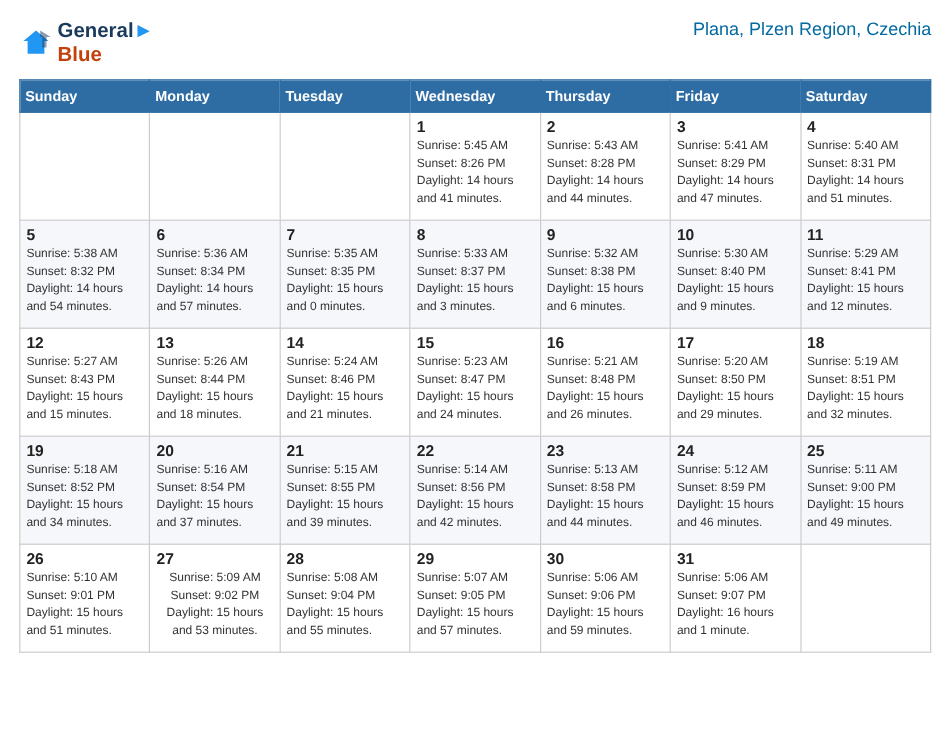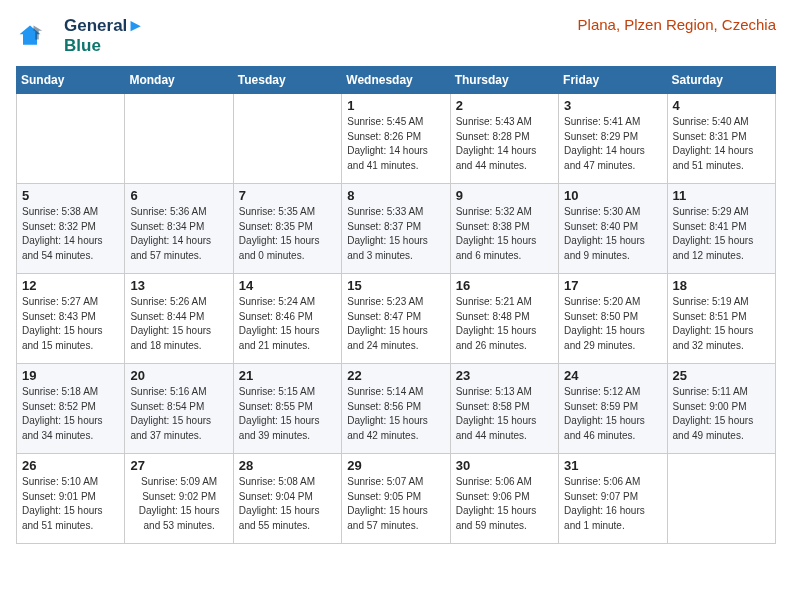--- a/index.html
+++ b/index.html
@@ -12,37 +12,37 @@
     }
     .header {
       display: flex;
       justify-content: space-between;
       align-items: flex-start;
       margin-bottom: 10px;
     }
     .logo {
       display: flex;
       align-items: center;
-      gap: 20px;
+      gap: 4px;
     }
     .logo-icon {
       width: 28px;
       height: 28px;
     }
     .title-block {
       text-align: right;
     }
     .month-title {
       font-size: 32px;
       font-weight: bold;
       color: #1a3a5c;
     }
     .location {
       font-size: 15px;
-      color: #c2410c;
+      color: #0369a1;
     }
     .calendar {
       width: 100%;
       border-collapse: collapse;
       font-size: 11px;
     }
     .calendar thead tr th {
       background: #2e6da4;
       color: #fff;
       padding: 6px 4px;
@@ -82,21 +82,21 @@
 <body>
 
 <div class="header">
   <div class="logo">
     <svg class="logo-icon" viewBox="0 0 32 32">
       <polygon points="16,4 28,14 24,14 24,26 8,26 8,14 4,14" fill="#2196f3"></polygon>
       <polygon points="20,4 30,10 26,10 26,20 22,20 22,10 20,10" fill="#1a3a5c" opacity="0.5"></polygon>
     </svg>
     <div>
       <div style="font-size:17px;font-weight:bold;color:#1a3a5c;">General<span style="color:#2196f3;">►</span></div>
-      <div style="font-size:17px;font-weight:bold;color:#0f766e;">Blue</div>
+      <div style="font-size:17px;font-weight:bold;color:#c2410c;">Blue</div>
     </div>
   </div>
   <div class="title-block">
     <div class="location">Plana, Plzen Region, Czechia</div>
   </div>
 </div>
 
 <table class="calendar">
   <thead>
     <tr>

